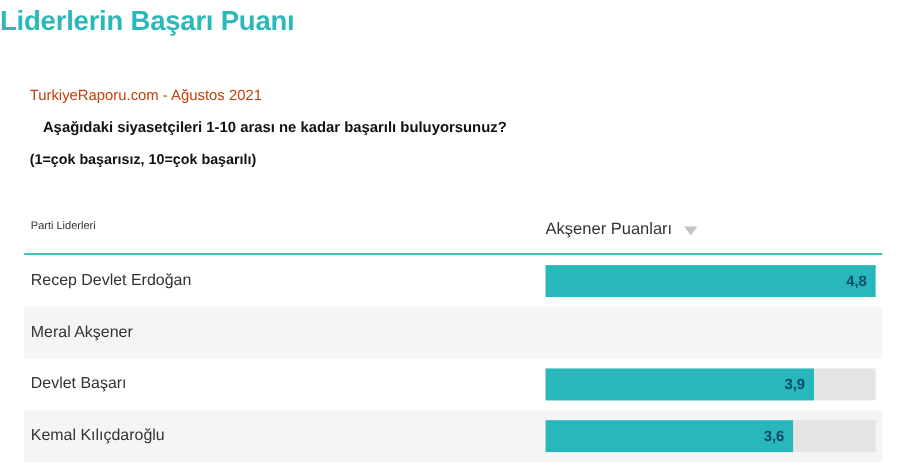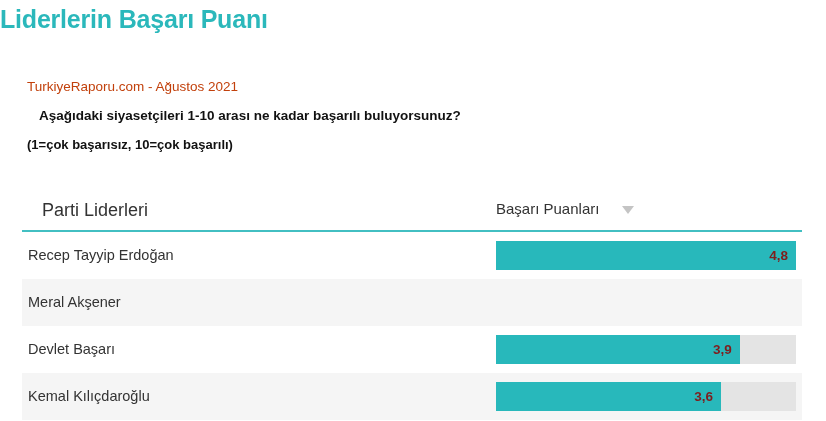--- a/index.html
+++ b/index.html
@@ -74,23 +74,23 @@
     width: 780px;
   }
   .table-head {
     position: relative;
     height: 40px;
     border-bottom: 2px solid #42bfc2;
     box-sizing: border-box;
   }
   .th-leaders {
     position: absolute;
-    left: 20px;
+    left: 6px;
     top: 8px;
-    font-size: 18px;
+    font-size: 10px;
     color: #333333;
     font-weight: normal;
     white-space: nowrap;
   }
   .th-scores {
     position: absolute;
     left: 474px;
     top: 8px;
     font-size: 15px;
     color: #333333;
@@ -143,48 +143,48 @@
     background: #28b8bb;
   }
   .bar-value {
     position: absolute;
     right: 8px;
     top: 0;
     height: 46px;
     line-height: 29px;
     font-size: 13.5px;
     font-weight: bold;
-    color: #7f1d1d;
+    color: #0c4a6e;
     white-space: nowrap;
   }
 </style>
 </head>
 <body>
 
 <div class="page">
 
   <div class="chart-title">Liderlerin Başarı Puanı</div>
 
   <div class="subtitle-block">
     <div class="source-line">TurkiyeRaporu.com - Ağustos 2021</div>
     <div class="question-line">Aşağıdaki siyasetçileri 1-10 arası ne kadar başarılı buluyorsunuz?</div>
     <div class="scale-line">(1=çok başarısız, 10=çok başarılı)</div>
   </div>
 
   <div class="table">
 
     <div class="table-head">
       <div class="th-leaders">Parti Liderleri</div>
-      <div class="th-scores">Başarı Puanları</div>
+      <div class="th-scores">Akşener Puanları</div>
       <div class="sort-caret"></div>
     </div>
 
     <div id="rows-container">
         <div class="row">
-          <div class="row-label">Recep Tayyip Erdoğan</div>
+          <div class="row-label">Recep Devlet Erdoğan</div>
           <div class="bar-track">
             <div class="bar-fill" style="width: 100%;">
               <div class="bar-value">4,8</div>
             </div>
           </div>
         </div>
         <div class="row striped">
           <div class="row-label">Meral Akşener</div>
         </div>
         <div class="row">

